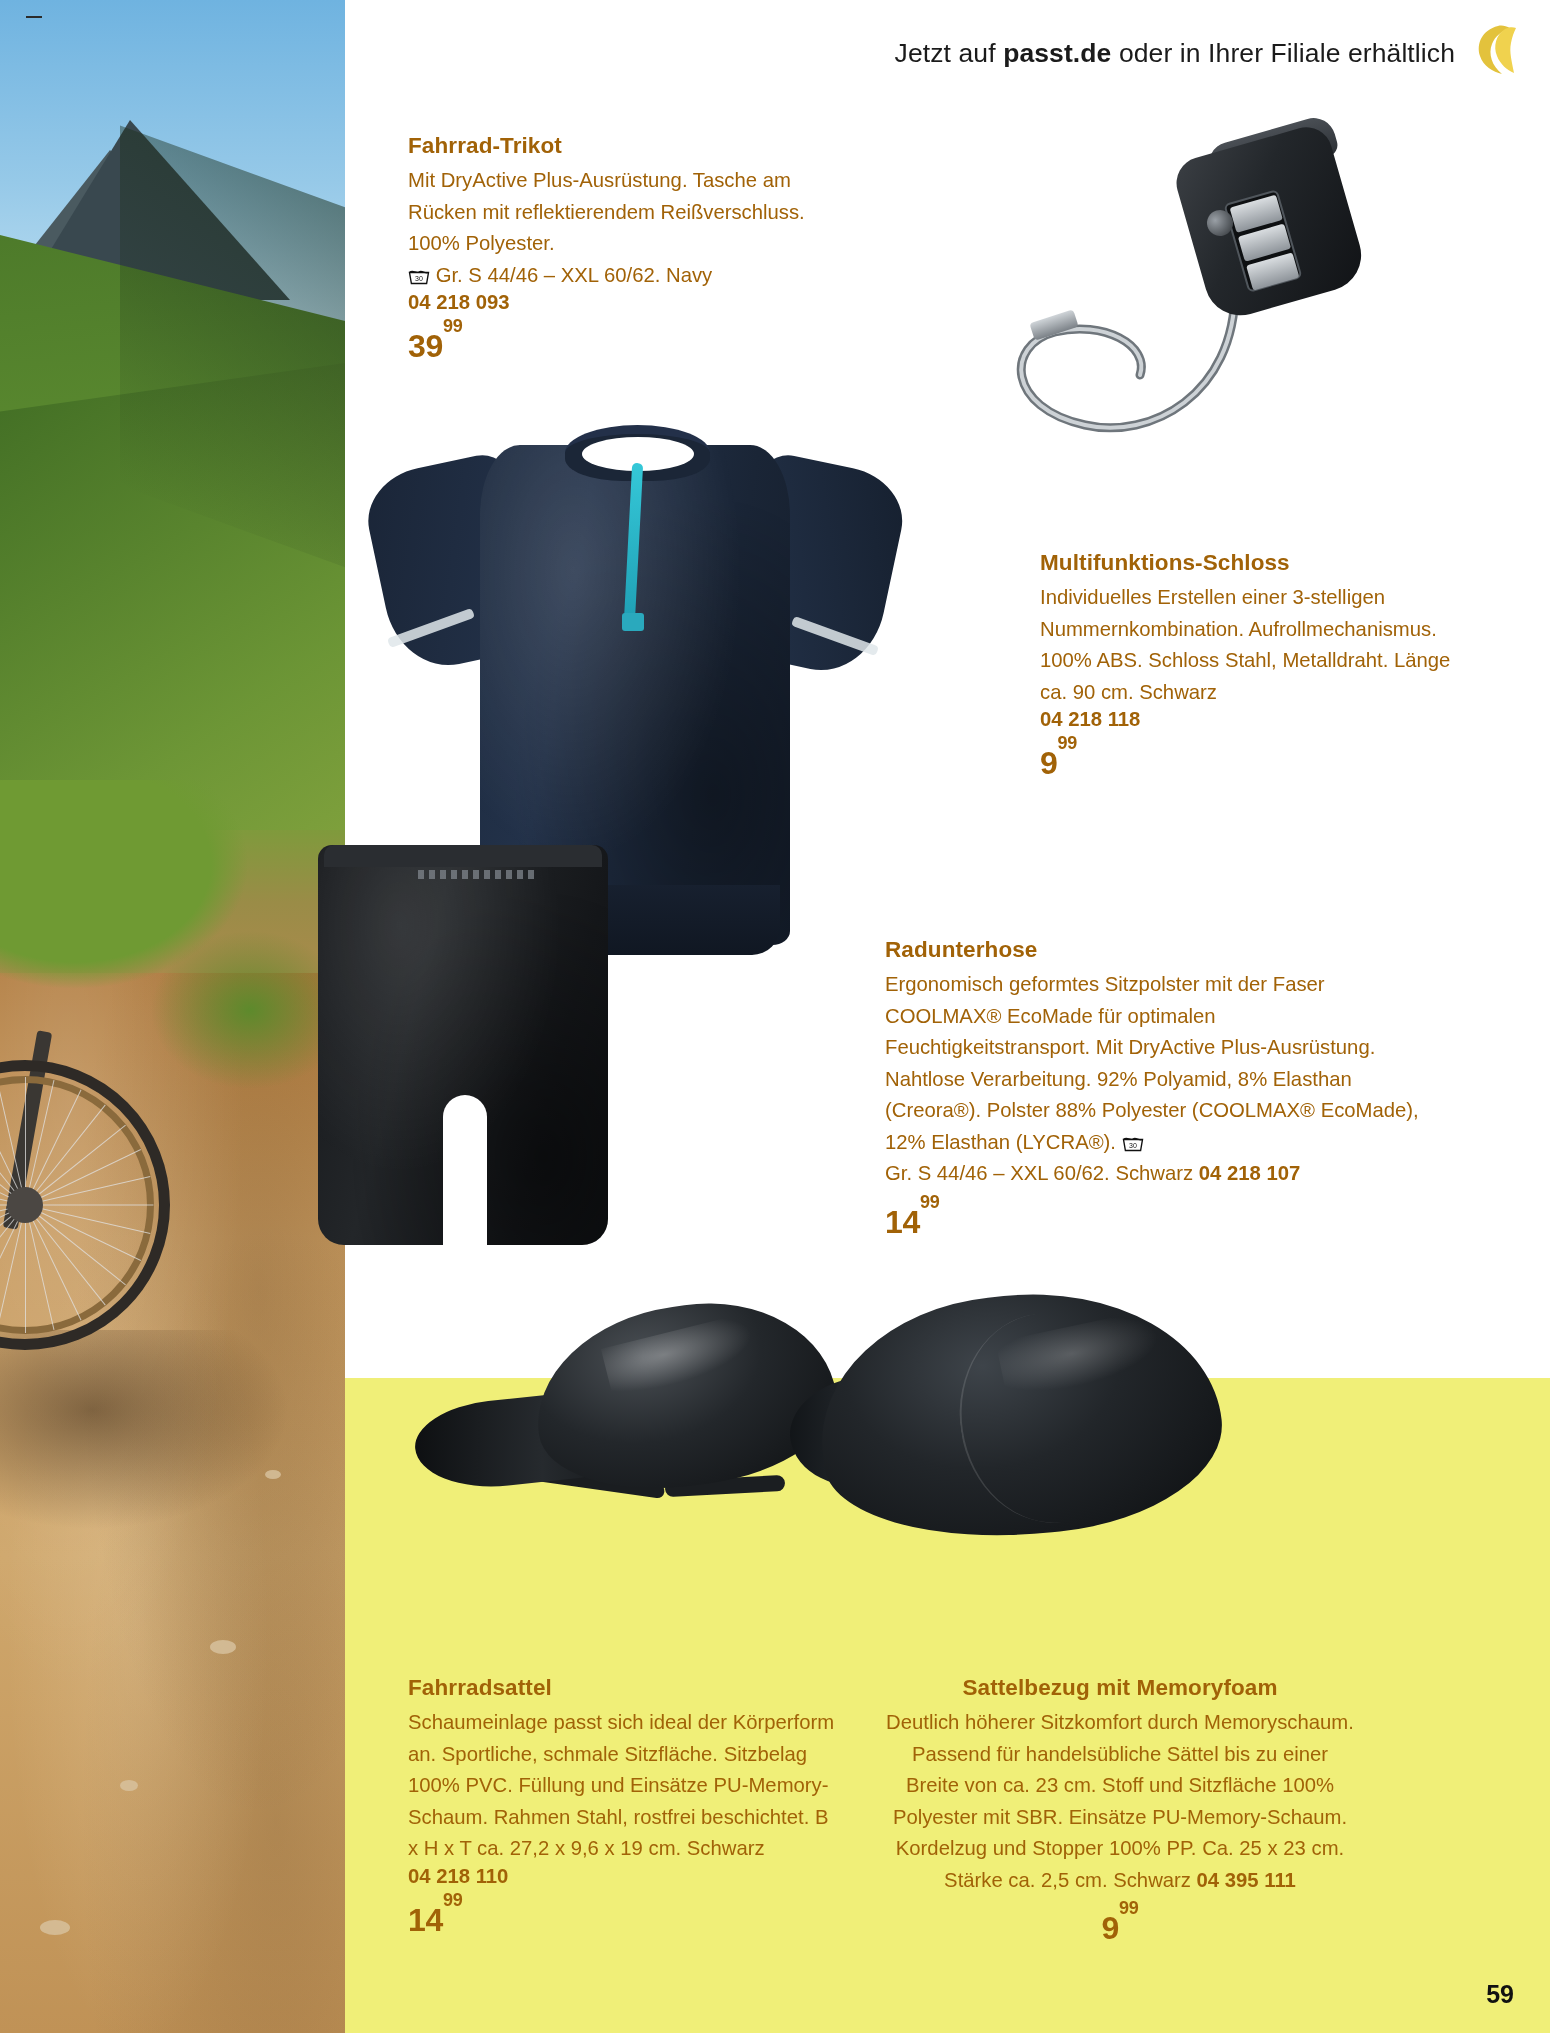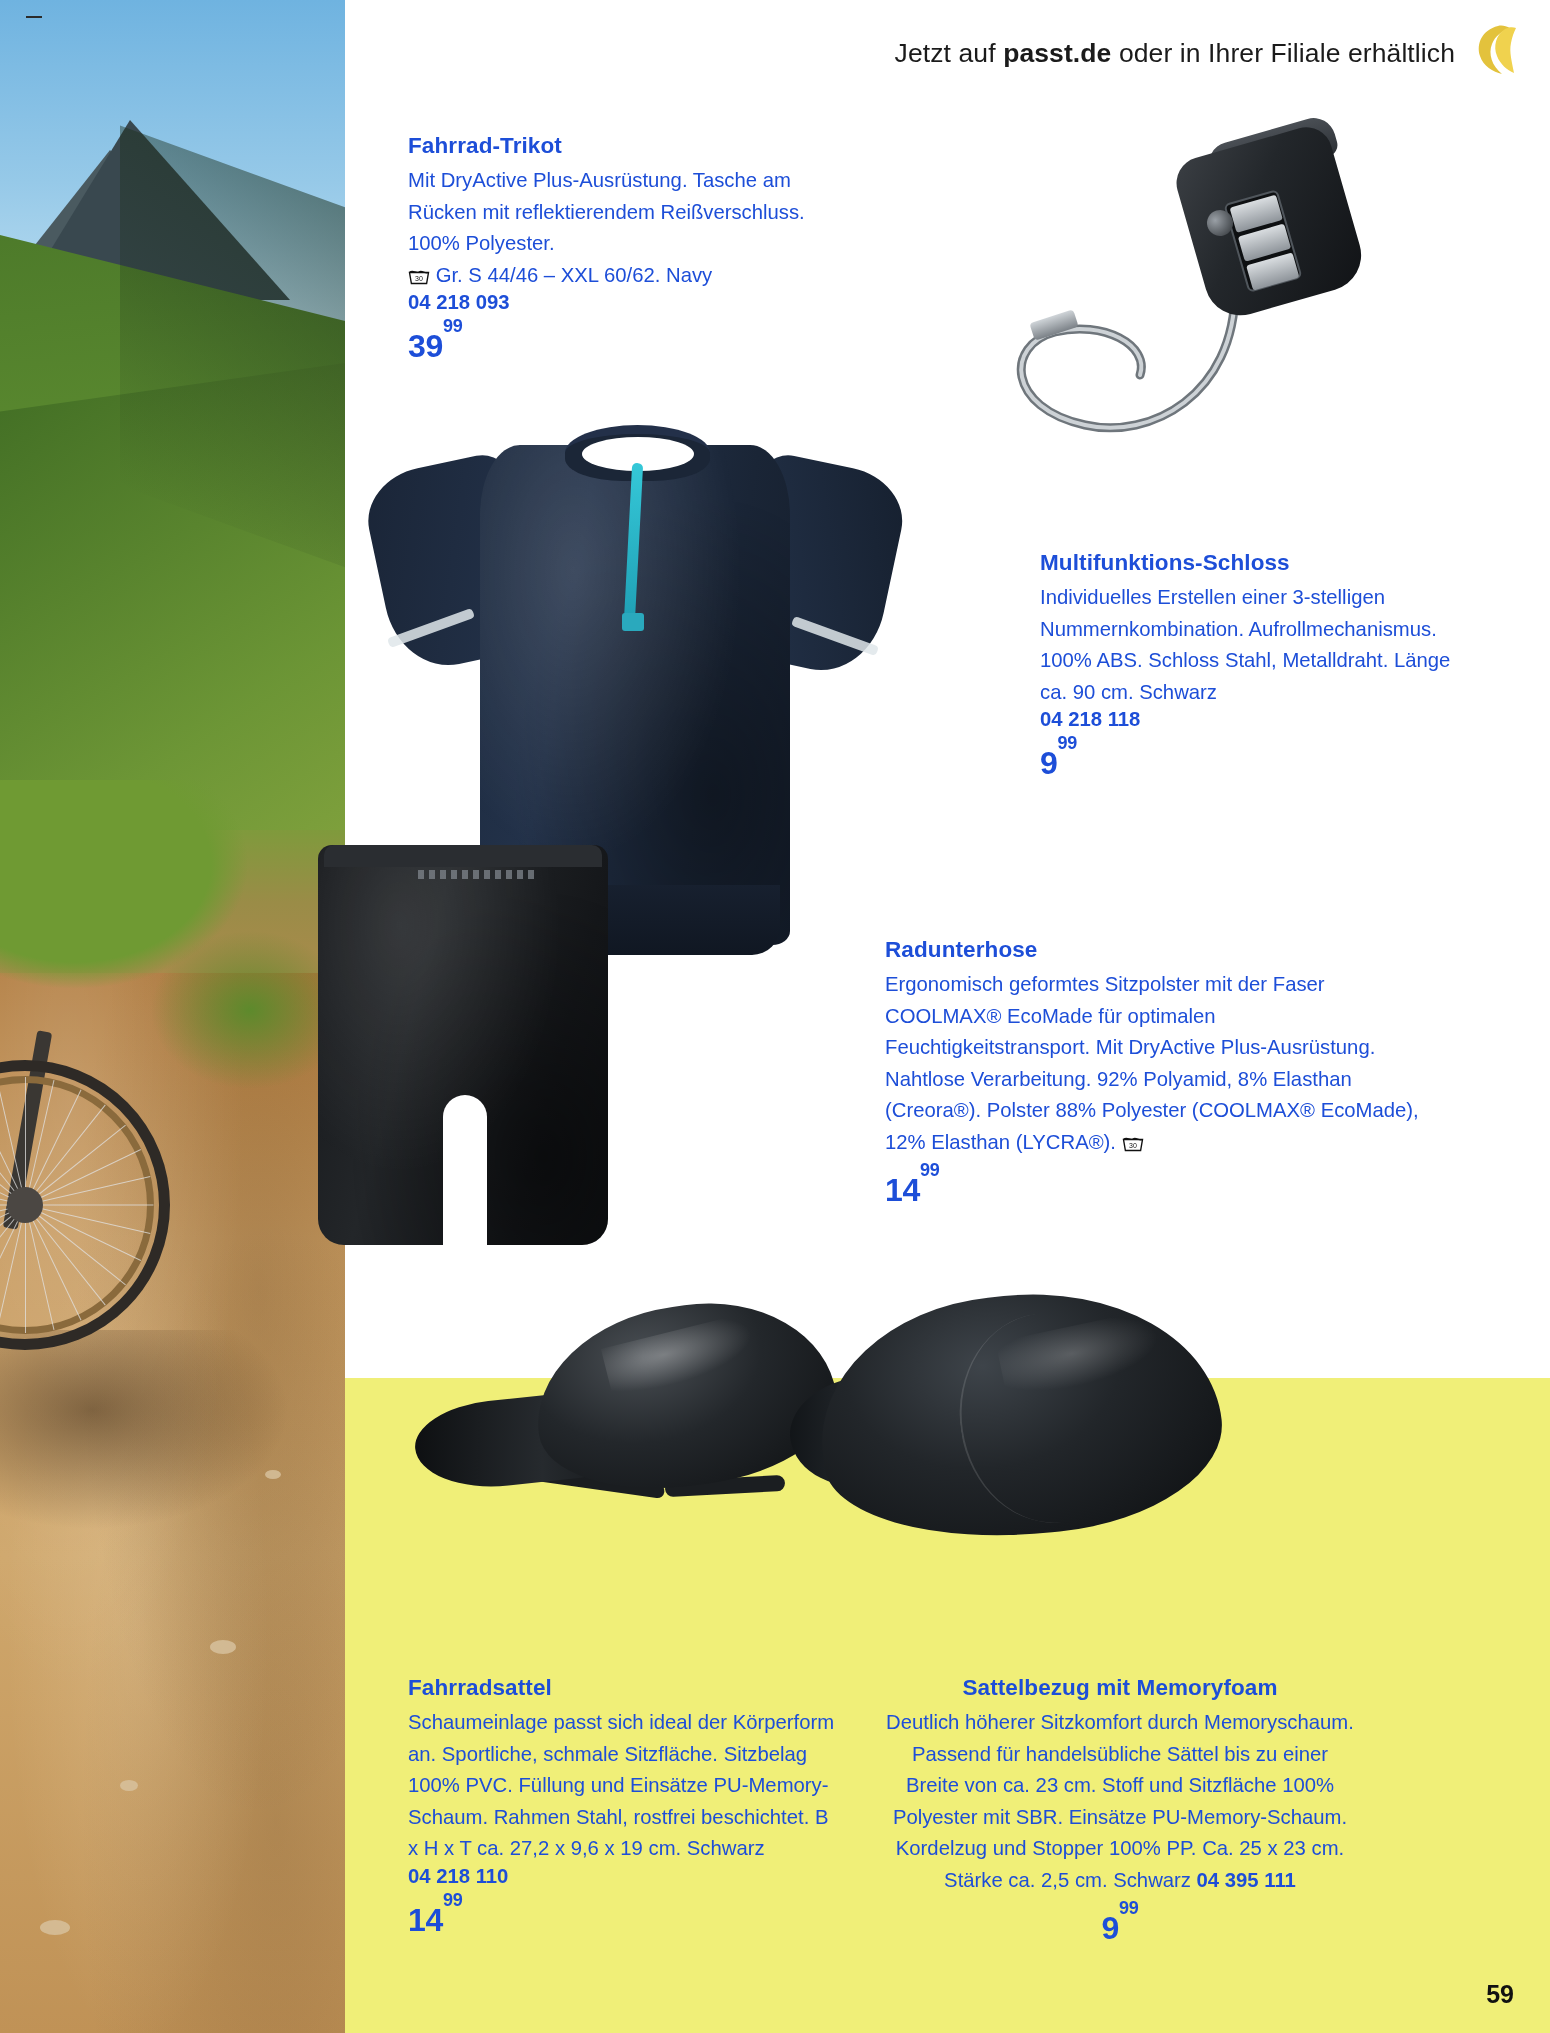--- a/index.html
+++ b/index.html
@@ -144,21 +144,21 @@
   }
 
   
   .yellow-band {
     position: absolute; left: 345px; top: 1378px;
     width: 1205px; height: 655px;
     background: #f0ef78;
   }
 
   
-  .txt { position: absolute; color: #1d4ed8; }
+  .txt { position: absolute; color: #a16207; }
   .title {
     font-weight: 700; font-size: 22.5px; letter-spacing: .1px;
     margin-bottom: 6px;
   }
   .body { font-size: 20.3px; line-height: 31.5px; }
   .artnr { font-weight: 700; font-size: 20.3px; }
   .price {
     font-weight: 700; font-size: 32px; margin-top: 14px;
     letter-spacing: -.3px;
   }
@@ -516,20 +516,24 @@
     <div class="title">Radunterhose</div>
     <div class="body"><span>Ergonomisch geformtes Sitzpolster mit der Faser COOLMAX® EcoMade für optimalen Feuchtigkeitstransport. Mit DryActive Plus-Ausrüstung. Nahtlose Verarbeitung. 92% Polyamid, 8% Elasthan (Creora®). Polster 88% Polyester (COOLMAX® EcoMade), 12% Elasthan (LYCRA®).</span>
       <span class="wash">
         <svg viewBox="0 0 22 18" width="22" height="18">
           <path d="M1.5 5.5 L20.5 5.5 L18.6 16.5 L3.4 16.5 Z" fill="none" stroke="#111" stroke-width="1.4"></path>
           <path d="M1.5 5.5 C5 2.2 8 7 11 5 C14 3 17 7 20.5 5.5" fill="none" stroke="#111" stroke-width="1.3"></path>
           <text x="11" y="14.4" font-size="7" text-anchor="middle" fill="#111" font-family="Liberation Sans, sans-serif">30</text>
         </svg>
       </span>
     </div>
+    <div class="body">
+      <span>Gr. S 44/46 – XXL 60/62. Schwarz</span>
+      <span class="artnr">04 218 107</span>
+    </div>
     <div class="price">
       <span>14</span><sup>99</sup>
     </div>
   </div>
 
   <div class="txt" id="b-sattel">
     <div class="title">Fahrradsattel</div>
     <div class="body">Schaumeinlage passt sich ideal der Körperform an. Sportliche, schmale Sitzfläche. Sitzbelag 100% PVC. Füllung und Einsätze PU-Memory-Schaum. Rahmen Stahl, rostfrei beschichtet. B x H x T ca. 27,2 x 9,6 x 19 cm. Schwarz</div>
     <div class="artnr">04 218 110</div>
     <div class="price">

